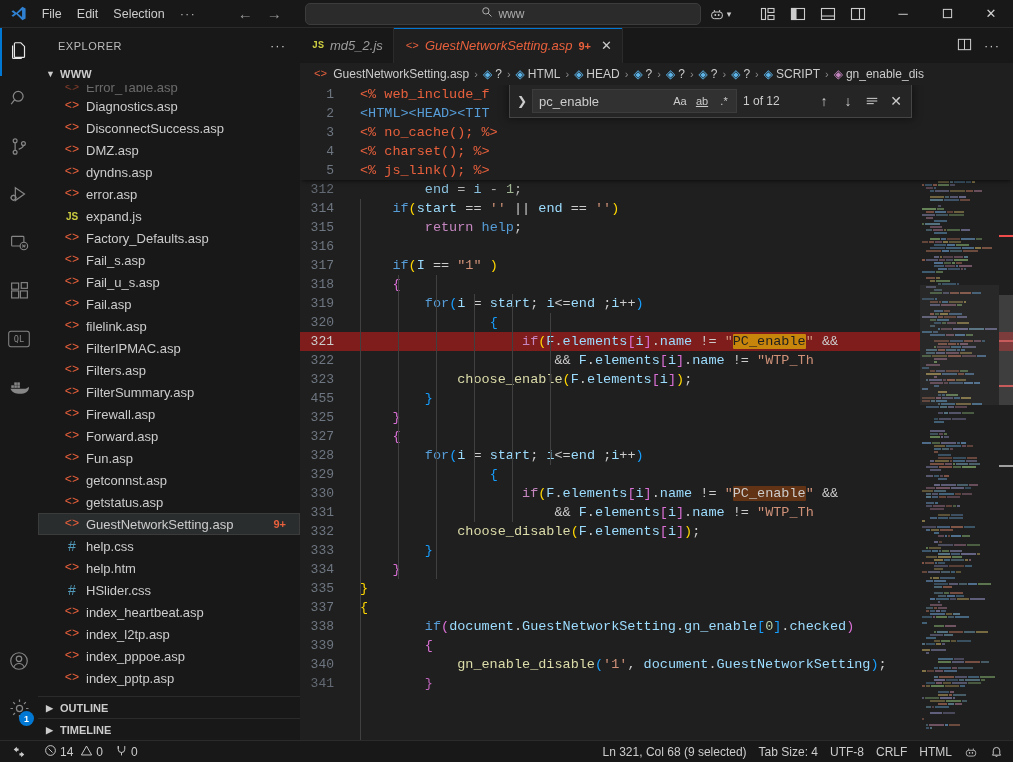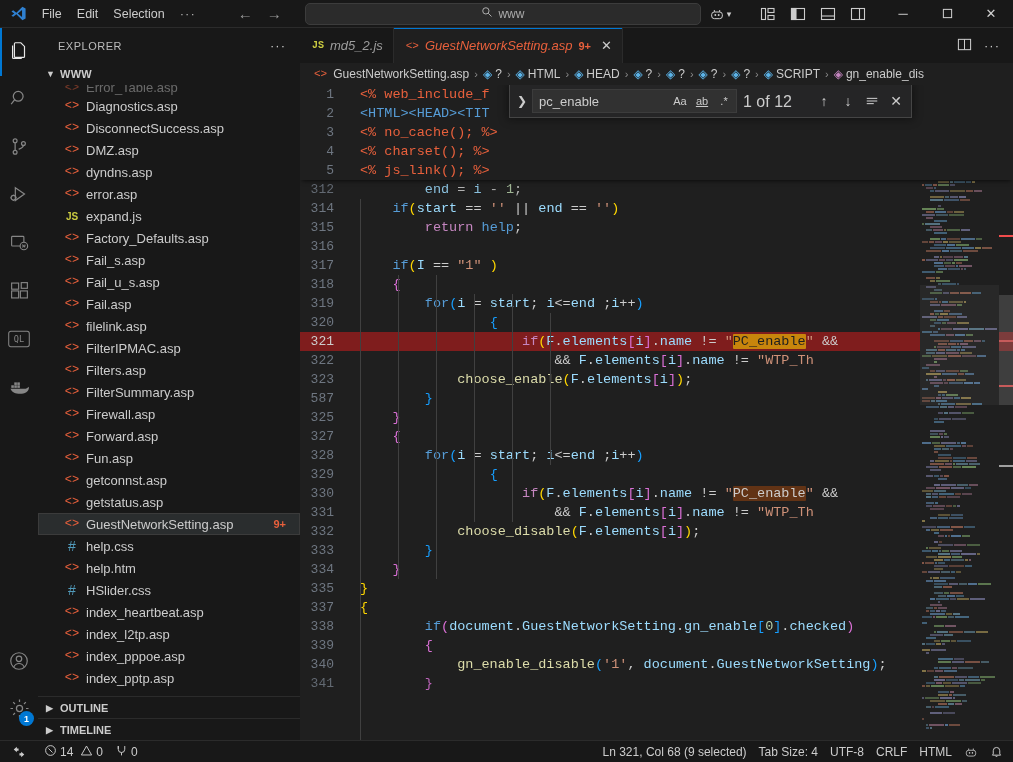--- a/index.html
+++ b/index.html
@@ -167,21 +167,21 @@
   }
   .fw-toggle { width:20px; text-align:center; color:#cccccc; font-size:12px; }
   .fw-inputwrap {
     width:205px; height:24px; background:#313131; border:1px solid #3c3c3c;
     display:flex; align-items:center; padding:0 2px 0 6px; margin-right:6px;
   }
   .fw-input { flex:1; font-size:13px; color:#cccccc; font-family:"Liberation Sans",sans-serif; }
   .fw-opts { display:flex; gap:2px; }
   .fw-opt { width:20px; height:20px; display:flex; align-items:center; justify-content:center;
             font-size:11px; color:#cccccc; }
-  .fw-count { font-size:16px; color:#cccccc; min-width:52px; }
+  .fw-count { font-size:12px; color:#cccccc; min-width:52px; }
   .fw-actions { display:flex; align-items:center; gap:2px; margin-left:18px; }
   .fw-act { width:22px; height:22px; display:flex; align-items:center; justify-content:center;
             color:#cccccc; font-size:14px; }
 
   
   .minimap { position:absolute; top:0; right:14px; bottom:0; width:79px; background:#1f1f1f; overflow:hidden; }
   .mmline { height:2px; display:flex; gap:1px; margin-bottom:1px; }
   .mmseg { height:2px; }
   .mm-slider { position:absolute; left:0; right:0; background:rgba(255,255,255,0.045); }
   .vscroll { position:absolute; top:0; right:0; bottom:0; width:14px; background:transparent; }
@@ -598,21 +598,21 @@
             <div class="line"><span class="ln">314</span><span class="ctext">&nbsp;&nbsp;&nbsp;&nbsp;<span class="t-ctl">if</span><span class="t-par">(</span><span class="t-var">start</span> <span class="t-op">==</span> <span class="t-str">''</span> <span class="t-op">||</span> <span class="t-var">end</span> <span class="t-op">==</span> <span class="t-str">''</span><span class="t-par">)</span></span></div>
             <div class="line"><span class="ln">315</span><span class="ctext">&nbsp;&nbsp;&nbsp;&nbsp;&nbsp;&nbsp;&nbsp;&nbsp;<span class="t-kw">return</span> <span class="t-ctl">help</span><span class="t-op">;</span></span></div>
             <div class="line"><span class="ln">316</span><span class="ctext">&nbsp;</span></div>
             <div class="line"><span class="ln">317</span><span class="ctext">&nbsp;&nbsp;&nbsp;&nbsp;<span class="t-ctl">if</span><span class="t-par">(</span><span class="t-var">I</span> <span class="t-op">==</span> <span class="t-str">"1"</span> <span class="t-par">)</span></span></div>
             <div class="line"><span class="ln">318</span><span class="ctext">&nbsp;&nbsp;&nbsp;&nbsp;<span class="t-par2">{</span></span></div>
             <div class="line"><span class="ln">319</span><span class="ctext">&nbsp;&nbsp;&nbsp;&nbsp;&nbsp;&nbsp;&nbsp;&nbsp;<span class="t-ctl">for</span><span class="t-par3">(</span><span class="t-var">i</span> <span class="t-op">=</span> <span class="t-var">start</span><span class="t-op">;</span> <span class="t-var">i</span><span class="t-op">&lt;=</span><span class="t-var">end</span> <span class="t-op">;</span><span class="t-var">i</span><span class="t-op">++</span><span class="t-par3">)</span></span></div>
             <div class="line"><span class="ln">320</span><span class="ctext">&nbsp;&nbsp;&nbsp;&nbsp;&nbsp;&nbsp;&nbsp;&nbsp;&nbsp;&nbsp;&nbsp;&nbsp;&nbsp;&nbsp;&nbsp;&nbsp;<span class="t-par3">{</span></span></div>
             <div class="line cur"><span class="ln">321</span><span class="ctext">&nbsp;&nbsp;&nbsp;&nbsp;&nbsp;&nbsp;&nbsp;&nbsp;&nbsp;&nbsp;&nbsp;&nbsp;&nbsp;&nbsp;&nbsp;&nbsp;&nbsp;&nbsp;&nbsp;&nbsp;<span class="t-kw">if</span><span class="t-par">(</span><span class="t-var">F</span><span class="t-op">.</span><span class="t-var">elements</span><span class="t-par2">[</span><span class="t-var">i</span><span class="t-par2">]</span><span class="t-op">.</span><span class="t-var">name</span> <span class="t-op">!=</span> <span class="t-str">"</span><span class="hl-cur">PC_enable</span><span class="t-str">"</span> <span class="t-op">&amp;&amp;</span> </span></div>
             <div class="line"><span class="ln">322</span><span class="ctext">&nbsp;&nbsp;&nbsp;&nbsp;&nbsp;&nbsp;&nbsp;&nbsp;&nbsp;&nbsp;&nbsp;&nbsp;&nbsp;&nbsp;&nbsp;&nbsp;&nbsp;&nbsp;&nbsp;&nbsp;&nbsp;&nbsp;&nbsp;&nbsp;<span class="t-op">&amp;&amp;</span> <span class="t-var">F</span><span class="t-op">.</span><span class="t-var">elements</span><span class="t-par2">[</span><span class="t-var">i</span><span class="t-par2">]</span><span class="t-op">.</span><span class="t-var">name</span> <span class="t-op">!=</span> <span class="t-str">"WTP_Th</span></span></div>
             <div class="line"><span class="ln">323</span><span class="ctext">&nbsp;&nbsp;&nbsp;&nbsp;&nbsp;&nbsp;&nbsp;&nbsp;&nbsp;&nbsp;&nbsp;&nbsp;<span class="t-fn">choose_enable</span><span class="t-par">(</span><span class="t-var">F</span><span class="t-op">.</span><span class="t-var">elements</span><span class="t-par2">[</span><span class="t-var">i</span><span class="t-par2">]</span><span class="t-par">)</span><span class="t-op">;</span></span></div>
-            <div class="line"><span class="ln">587</span><span class="ctext">&nbsp;&nbsp;&nbsp;&nbsp;&nbsp;&nbsp;&nbsp;&nbsp;<span class="t-par3">}</span></span></div>
+            <div class="line"><span class="ln">455</span><span class="ctext">&nbsp;&nbsp;&nbsp;&nbsp;&nbsp;&nbsp;&nbsp;&nbsp;<span class="t-par3">}</span></span></div>
             <div class="line"><span class="ln">325</span><span class="ctext">&nbsp;&nbsp;&nbsp;&nbsp;<span class="t-par2">}</span></span></div>
             <div class="line"><span class="ln">327</span><span class="ctext">&nbsp;&nbsp;&nbsp;&nbsp;<span class="t-par2">{</span></span></div>
             <div class="line"><span class="ln">328</span><span class="ctext">&nbsp;&nbsp;&nbsp;&nbsp;&nbsp;&nbsp;&nbsp;&nbsp;<span class="t-ctl">for</span><span class="t-par3">(</span><span class="t-var">i</span> <span class="t-op">=</span> <span class="t-var">start</span><span class="t-op">;</span> <span class="t-var">i</span><span class="t-op">&lt;=</span><span class="t-var">end</span> <span class="t-op">;</span><span class="t-var">i</span><span class="t-op">++</span><span class="t-par3">)</span></span></div>
             <div class="line"><span class="ln">329</span><span class="ctext">&nbsp;&nbsp;&nbsp;&nbsp;&nbsp;&nbsp;&nbsp;&nbsp;&nbsp;&nbsp;&nbsp;&nbsp;&nbsp;&nbsp;&nbsp;&nbsp;<span class="t-par3">{</span></span></div>
             <div class="line"><span class="ln">330</span><span class="ctext">&nbsp;&nbsp;&nbsp;&nbsp;&nbsp;&nbsp;&nbsp;&nbsp;&nbsp;&nbsp;&nbsp;&nbsp;&nbsp;&nbsp;&nbsp;&nbsp;&nbsp;&nbsp;&nbsp;&nbsp;<span class="t-kw">if</span><span class="t-par">(</span><span class="t-var">F</span><span class="t-op">.</span><span class="t-var">elements</span><span class="t-par2">[</span><span class="t-var">i</span><span class="t-par2">]</span><span class="t-op">.</span><span class="t-var">name</span> <span class="t-op">!=</span> <span class="t-str">"</span><span class="hl">PC_enable</span><span class="t-str">"</span> <span class="t-op">&amp;&amp;</span> </span></div>
             <div class="line"><span class="ln">331</span><span class="ctext">&nbsp;&nbsp;&nbsp;&nbsp;&nbsp;&nbsp;&nbsp;&nbsp;&nbsp;&nbsp;&nbsp;&nbsp;&nbsp;&nbsp;&nbsp;&nbsp;&nbsp;&nbsp;&nbsp;&nbsp;&nbsp;&nbsp;&nbsp;&nbsp;<span class="t-op">&amp;&amp;</span> <span class="t-var">F</span><span class="t-op">.</span><span class="t-var">elements</span><span class="t-par2">[</span><span class="t-var">i</span><span class="t-par2">]</span><span class="t-op">.</span><span class="t-var">name</span> <span class="t-op">!=</span> <span class="t-str">"WTP_Th</span></span></div>
             <div class="line"><span class="ln">332</span><span class="ctext">&nbsp;&nbsp;&nbsp;&nbsp;&nbsp;&nbsp;&nbsp;&nbsp;&nbsp;&nbsp;&nbsp;&nbsp;<span class="t-fn">choose_disable</span><span class="t-par">(</span><span class="t-var">F</span><span class="t-op">.</span><span class="t-var">elements</span><span class="t-par2">[</span><span class="t-var">i</span><span class="t-par2">]</span><span class="t-par">)</span><span class="t-op">;</span></span></div>
             <div class="line"><span class="ln">333</span><span class="ctext">&nbsp;&nbsp;&nbsp;&nbsp;&nbsp;&nbsp;&nbsp;&nbsp;<span class="t-par3">}</span></span></div>
             <div class="line"><span class="ln">334</span><span class="ctext">&nbsp;&nbsp;&nbsp;&nbsp;<span class="t-par2">}</span></span></div>
             <div class="line"><span class="ln">335</span><span class="ctext"><span class="t-par">}</span></span></div>

